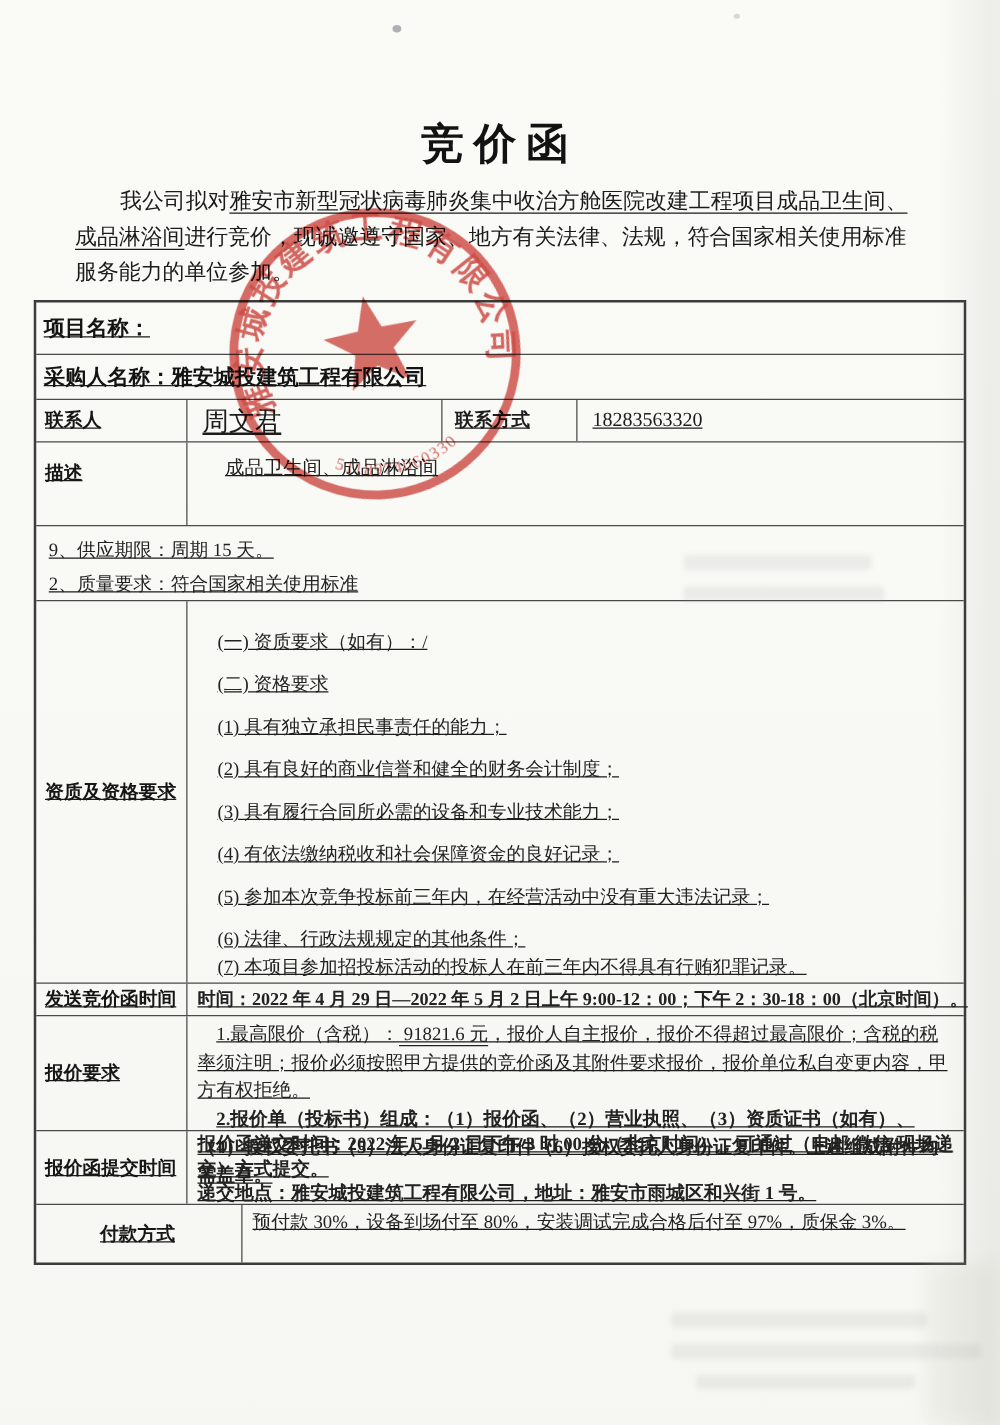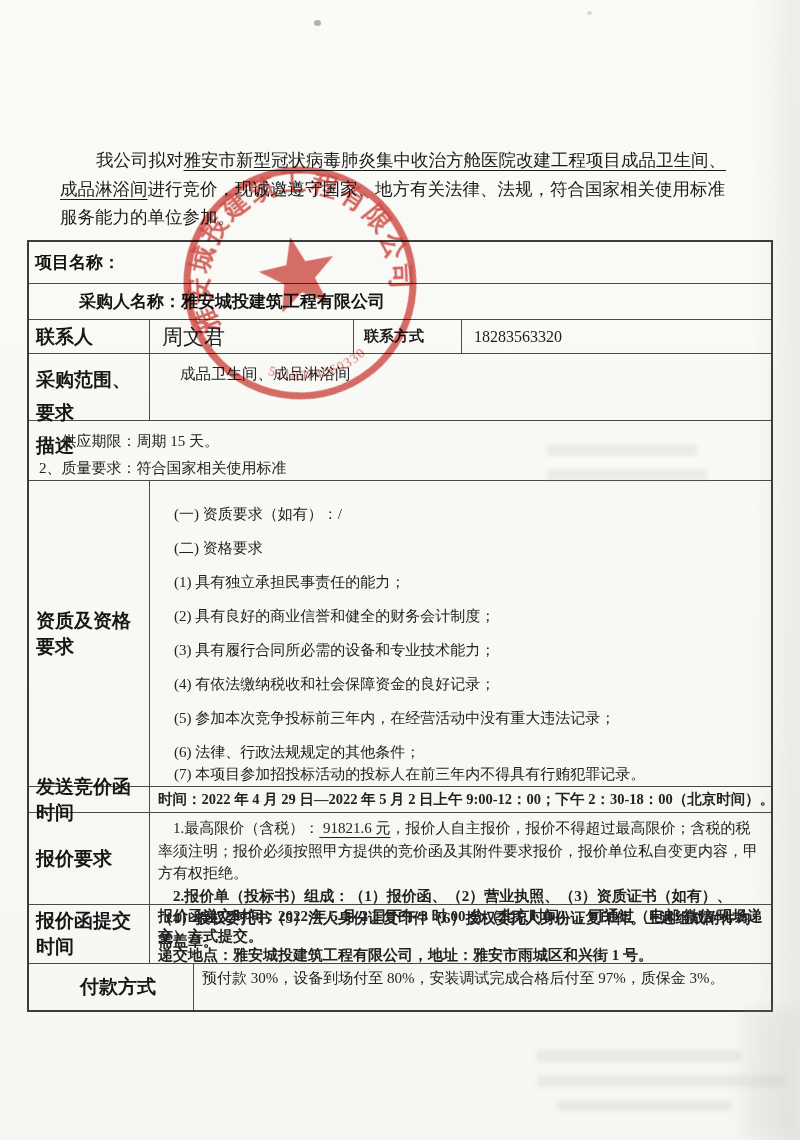--- a/index.html
+++ b/index.html
@@ -28,35 +28,35 @@
     font-size:34px;font-weight:700;letter-spacing:8px;color:#121212;
   }
   
   .intro{position:absolute;left:60px;top:146px;width:686px;
     font-size:17.5px;line-height:28.5px;color:#1b1b1b;}
   .intro .ln1{text-indent:36px;}
   .uline{text-decoration:underline;text-underline-offset:4px;}
   
   .tbl{
     position:absolute;left:27px;top:240px;width:746px;
-    border:2px solid #3c3c3c;box-sizing:border-box;background:transparent;
+    border:2px solid #3c3c3c;box-sizing:border-box;background:transparent;text-decoration:underline;
   }
   .trow{display:flex;border-top:1px solid #4a4a48;box-sizing:border-box;}
   .trow:first-child{border-top:none;}
   .cell{box-sizing:border-box;}
   .lab{
     width:121px;flex:0 0 121px;border-right:1px solid #4a4a48;
-    font-weight:700;font-size:19px;color:#161616;
+    font-weight:700;font-size:15px;color:#161616;
     padding-left:7px;display:flex;flex-direction:column;justify-content:center;
   }
   .val{flex:1 1 auto;font-size:15px;color:#222;}
   .full{flex:1 1 auto;display:flex;align-items:center;padding-left:6px;
     font-size:17px;font-weight:700;color:#141414;}
   .b{font-weight:700;}
-  .r1{height:41px;} .r2{height:36px;padding-left:44px;} .r3{height:34px;}
+  .r1{height:41px;} .r2{height:36px;} .r3{height:34px;}
   .r4{height:67px;} .r5{height:60px;} .r6{height:306px;}
   .r7{height:26px;} .r8{height:92px;} .r9{height:59px;} .r10{height:47px;padding-left:44px;}
   .c-name{width:204px;flex:0 0 204px;border-right:1px solid #4a4a48;
     display:flex;align-items:center;padding-left:12px;font-size:21px;}
   .c-mlab{width:108px;flex:0 0 108px;border-right:1px solid #4a4a48;
     display:flex;align-items:center;padding-left:10px;font-weight:700;font-size:15px;}
   .c-phone{display:flex;align-items:center;padding-left:12px;font-size:16px;flex:1 1 auto;}
   .lab-top{justify-content:flex-start;padding-top:9px;line-height:33px;}
   .lab-mid{line-height:27px;padding-top:6px;justify-content:flex-start;}
   .lab-c2{text-align:center;padding-right:14px;}
@@ -84,20 +84,21 @@
     background:rgba(198,198,190,.20);filter:blur(7px);}
 </style>
 </head>
 <body>
 
 <div class="page">
 
   <div class="speck speck1"></div>
   <div class="speck speck2"></div>
 
+  <div class="doc-title">竞价函</div>
 
   <div class="intro">
     <div class="ln1"><span>我公司拟对</span><span class="uline">雅安市新型冠状病毒肺炎集中收治方舱医院改建工程项目成品卫生间、</span></div>
     <div><span class="uline">成品淋浴间</span><span>进行竞价，现诚邀遵守国家、地方有关法律、法规，符合国家相关使用标准</span></div>
     <div>服务能力的单位参加。</div>
   </div>
 
   <div class="tbl">
 
     <div class="trow r1">
@@ -115,21 +116,20 @@
 
     <div class="trow r3">
       <div class="cell lab">联系人</div>
       <div class="cell c-name">周文君</div>
       <div class="cell c-mlab">联系方式</div>
       <div class="cell c-phone">18283563320</div>
     </div>
 
     <div class="trow r4">
       <div class="cell lab lab-top">
-        <span>采购范围、要求</span>
         <span>描述</span>
       </div>
       <div class="cell val scope-val">成品卫生间、成品淋浴间</div>
     </div>
 
     <div class="trow r5">
       <div class="cell val supply-val">
         <div>9、供应期限：周期 15 天。</div>
         <div>2、质量要求：符合国家相关使用标准</div>
       </div>

